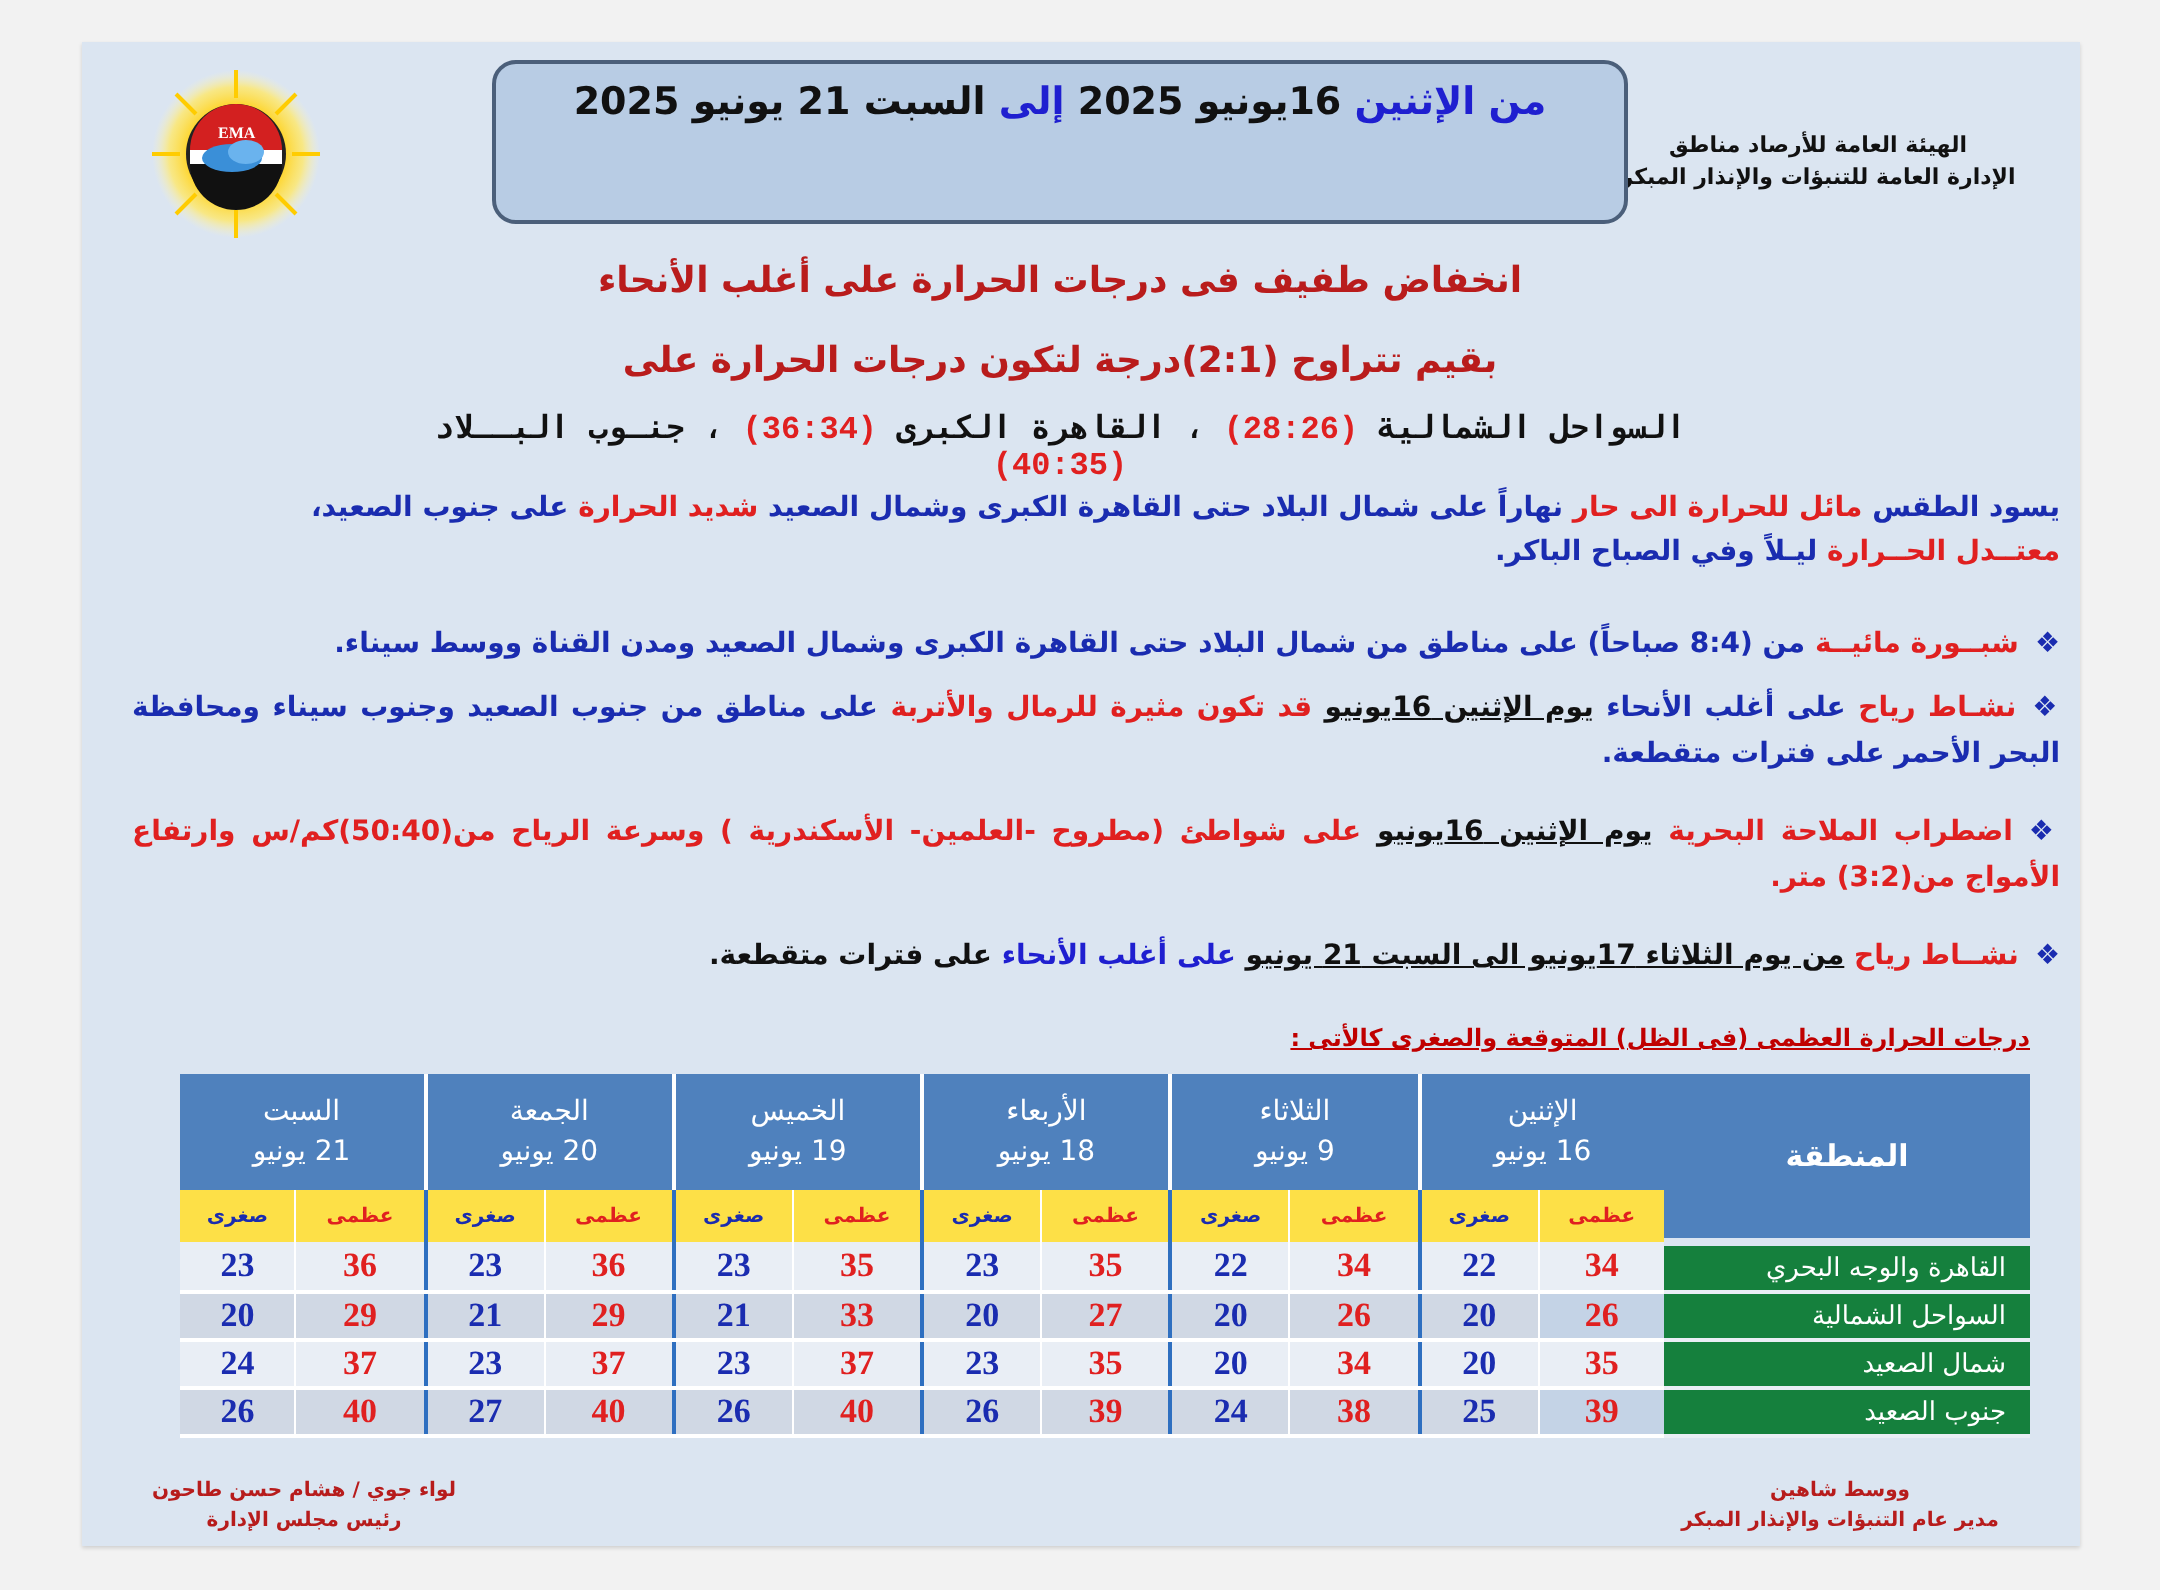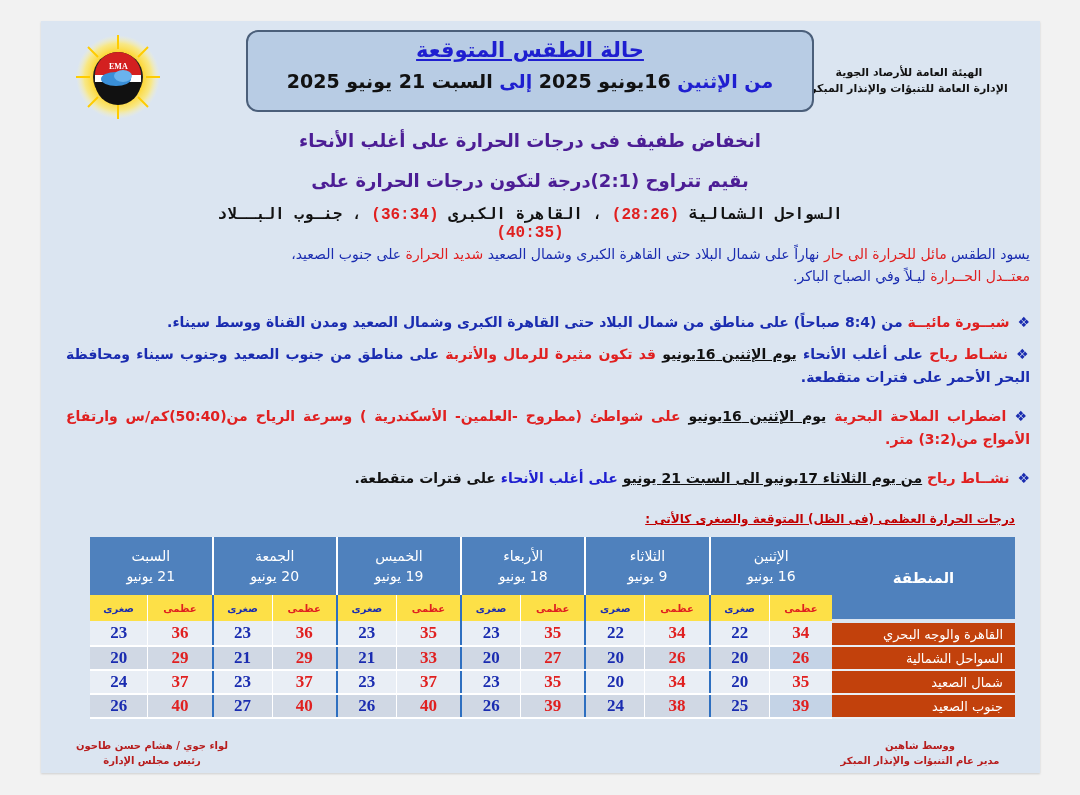--- a/index.html
+++ b/index.html
@@ -23,29 +23,29 @@
   }
   .title-box .t1 {
     margin-top:6px; font-size:21px; font-weight:bold; color:#1f1fd0; text-decoration:underline;
   }
   .title-box .t2 { margin-top:8px; font-size:19px; font-weight:bold; color:#111; }
   .blue { color:#1f1fd0; }
   .red { color:#e02020; }
   .ul { text-decoration:underline; }
   .headline {
     position:absolute; left:200px; width:660px; text-align:center; direction:rtl;
-    font-weight:bold; color:#4c1d95;
+    font-weight:bold; color:#b91c1c;
   }
   .h1 { top:130px; font-size:18px; }
   .h2 { top:170px; font-size:18px; }
   .h3 { top:204px; font-size:16px; color:#111;font-family:Liberation Mono, monospace; }
   .h3 .r { color:#e02020; }
   .para {
     position:absolute; left:66px; right:50px; direction:rtl; 
-    font-weight:normal; font-size:14px; line-height:22px; color:#1a2cb0;
+    font-weight:bold; font-size:14px; line-height:22px; color:#1a2cb0;
   }
   .p0 { top:243px; }
   .bullet { position:absolute; left:66px; right:50px; direction:rtl; text-align:justify;
     font-weight:bold; font-size:14px; line-height:23px; }
   .bullet .star { color:#1a2cb0; margin-left:8px; }
   .b1 { top:311px; color:#1a2cb0; }
   .b2 { top:343px; color:#1a2cb0; }
   .b3 { top:405px; color:#e02020; }
   .b4 { top:467px; color:#111; }
   .tbl-caption {
@@ -64,21 +64,21 @@
   .region-head {
     background:#4f81bd; color:#fff; font-family:"DejaVu Sans", sans-serif; font-size:15px;
     width:183px; border-bottom:4px solid #dbe5f1;
   }
   .sub { background:#fde047; font-family:"DejaVu Sans", sans-serif; font-size:10px; font-weight:bold; height:26px;
     border-left:1px solid #fff; }
   .sub.max { color:#e02020; }
   .sub.min { color:#1a2cb0; }
   .sub.daysep { border-left:2px solid #2e6fc0; }
   .region {
-    background:#c2410c; color:#fff; font-family:"DejaVu Sans", sans-serif; font-size:13px;
+    background:#15803d; color:#fff; font-family:"DejaVu Sans", sans-serif; font-size:13px;
     height:22px; border-bottom:2px solid #e9eef5; text-align:right !important; padding-right:12px !important;
   }
   .val { font-weight:bold; font-size:17px; height:22px; border-left:1px solid #fff; border-bottom:2px solid #fff; }
   .val.max { color:#e02020; }
   .val.min { color:#1a2cb0; }
   .val.daysep { border-left:2px solid #2e6fc0; }
   tr.odd td.val { background:#e9eef5; }
   tr.even td.val { background:#d0d8e4; }
   tr.odd td.val.max.first { background:#e9eef5; }
   tr.even td.val.first { background:#c4d3e6; }
@@ -119,26 +119,25 @@
     <path d="M19 40 A23 23 0 0 1 65 40 Z" fill="#d32020"></path>
     <rect x="19" y="40" width="46" height="7" fill="#fff"></rect>
     <path d="M19 47 A23 23 0 0 0 65 47 Z" fill="#111"></path>
     <ellipse cx="40" cy="44" rx="15" ry="7" fill="#3a8fd8"></ellipse>
     <ellipse cx="47" cy="41" rx="9" ry="6" fill="#6ab3ee"></ellipse>
   </svg>
   <span style="position:absolute;left:33px;top:27px;font-size:8px;font-weight:bold;color:#fff;font-family:'Liberation Serif',serif;">EMA</span>
 </div>
 
 <div class="org">
-  <div>الهيئة العامة للأرصاد الجوية</div>
+  <div>الهيئة العامة للأرصاد مناطق</div>
   <div>الإدارة العامة للتنبؤات والإنذار المبكر</div>
 </div>
 
 <div class="title-box">
-  <div class="t1">حالة الطقس المتوقعة</div>
   <div class="t2">
     <span class="blue">من الإثنين</span>
     <span>16يونيو 2025</span>
     <span class="blue">إلى</span>
     <span>السبت 21 يونيو 2025</span>
   </div>
 </div>
 
 <div class="headline h1">انخفاض طفيف فى درجات الحرارة على أغلب الأنحاء</div>
 <div class="headline h2">بقيم تتراوح (2:1)درجة لتكون درجات الحرارة على</div>

